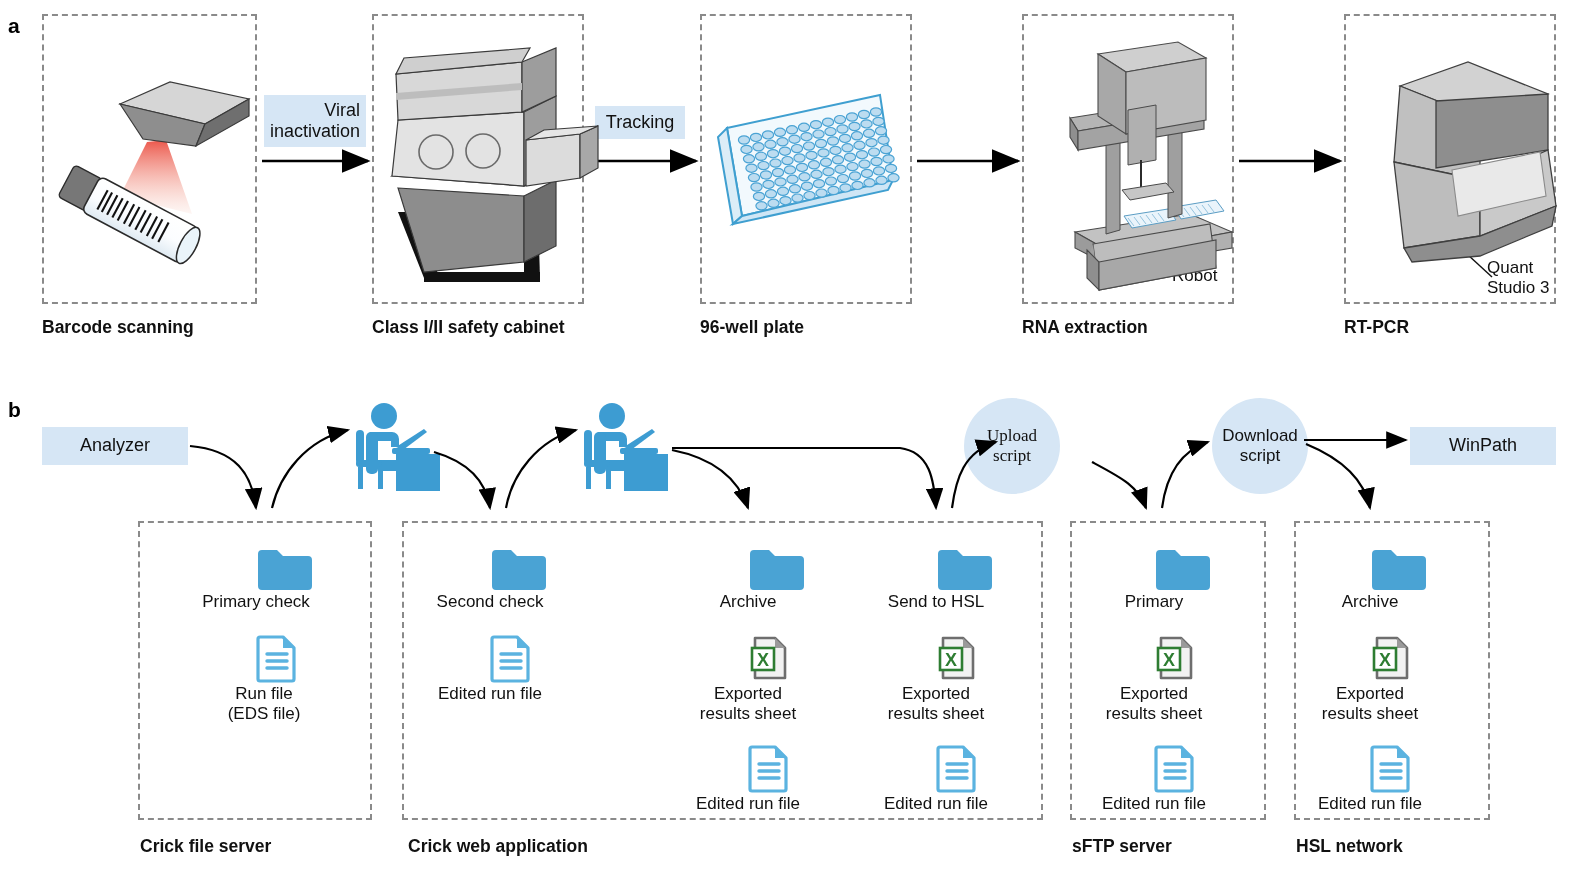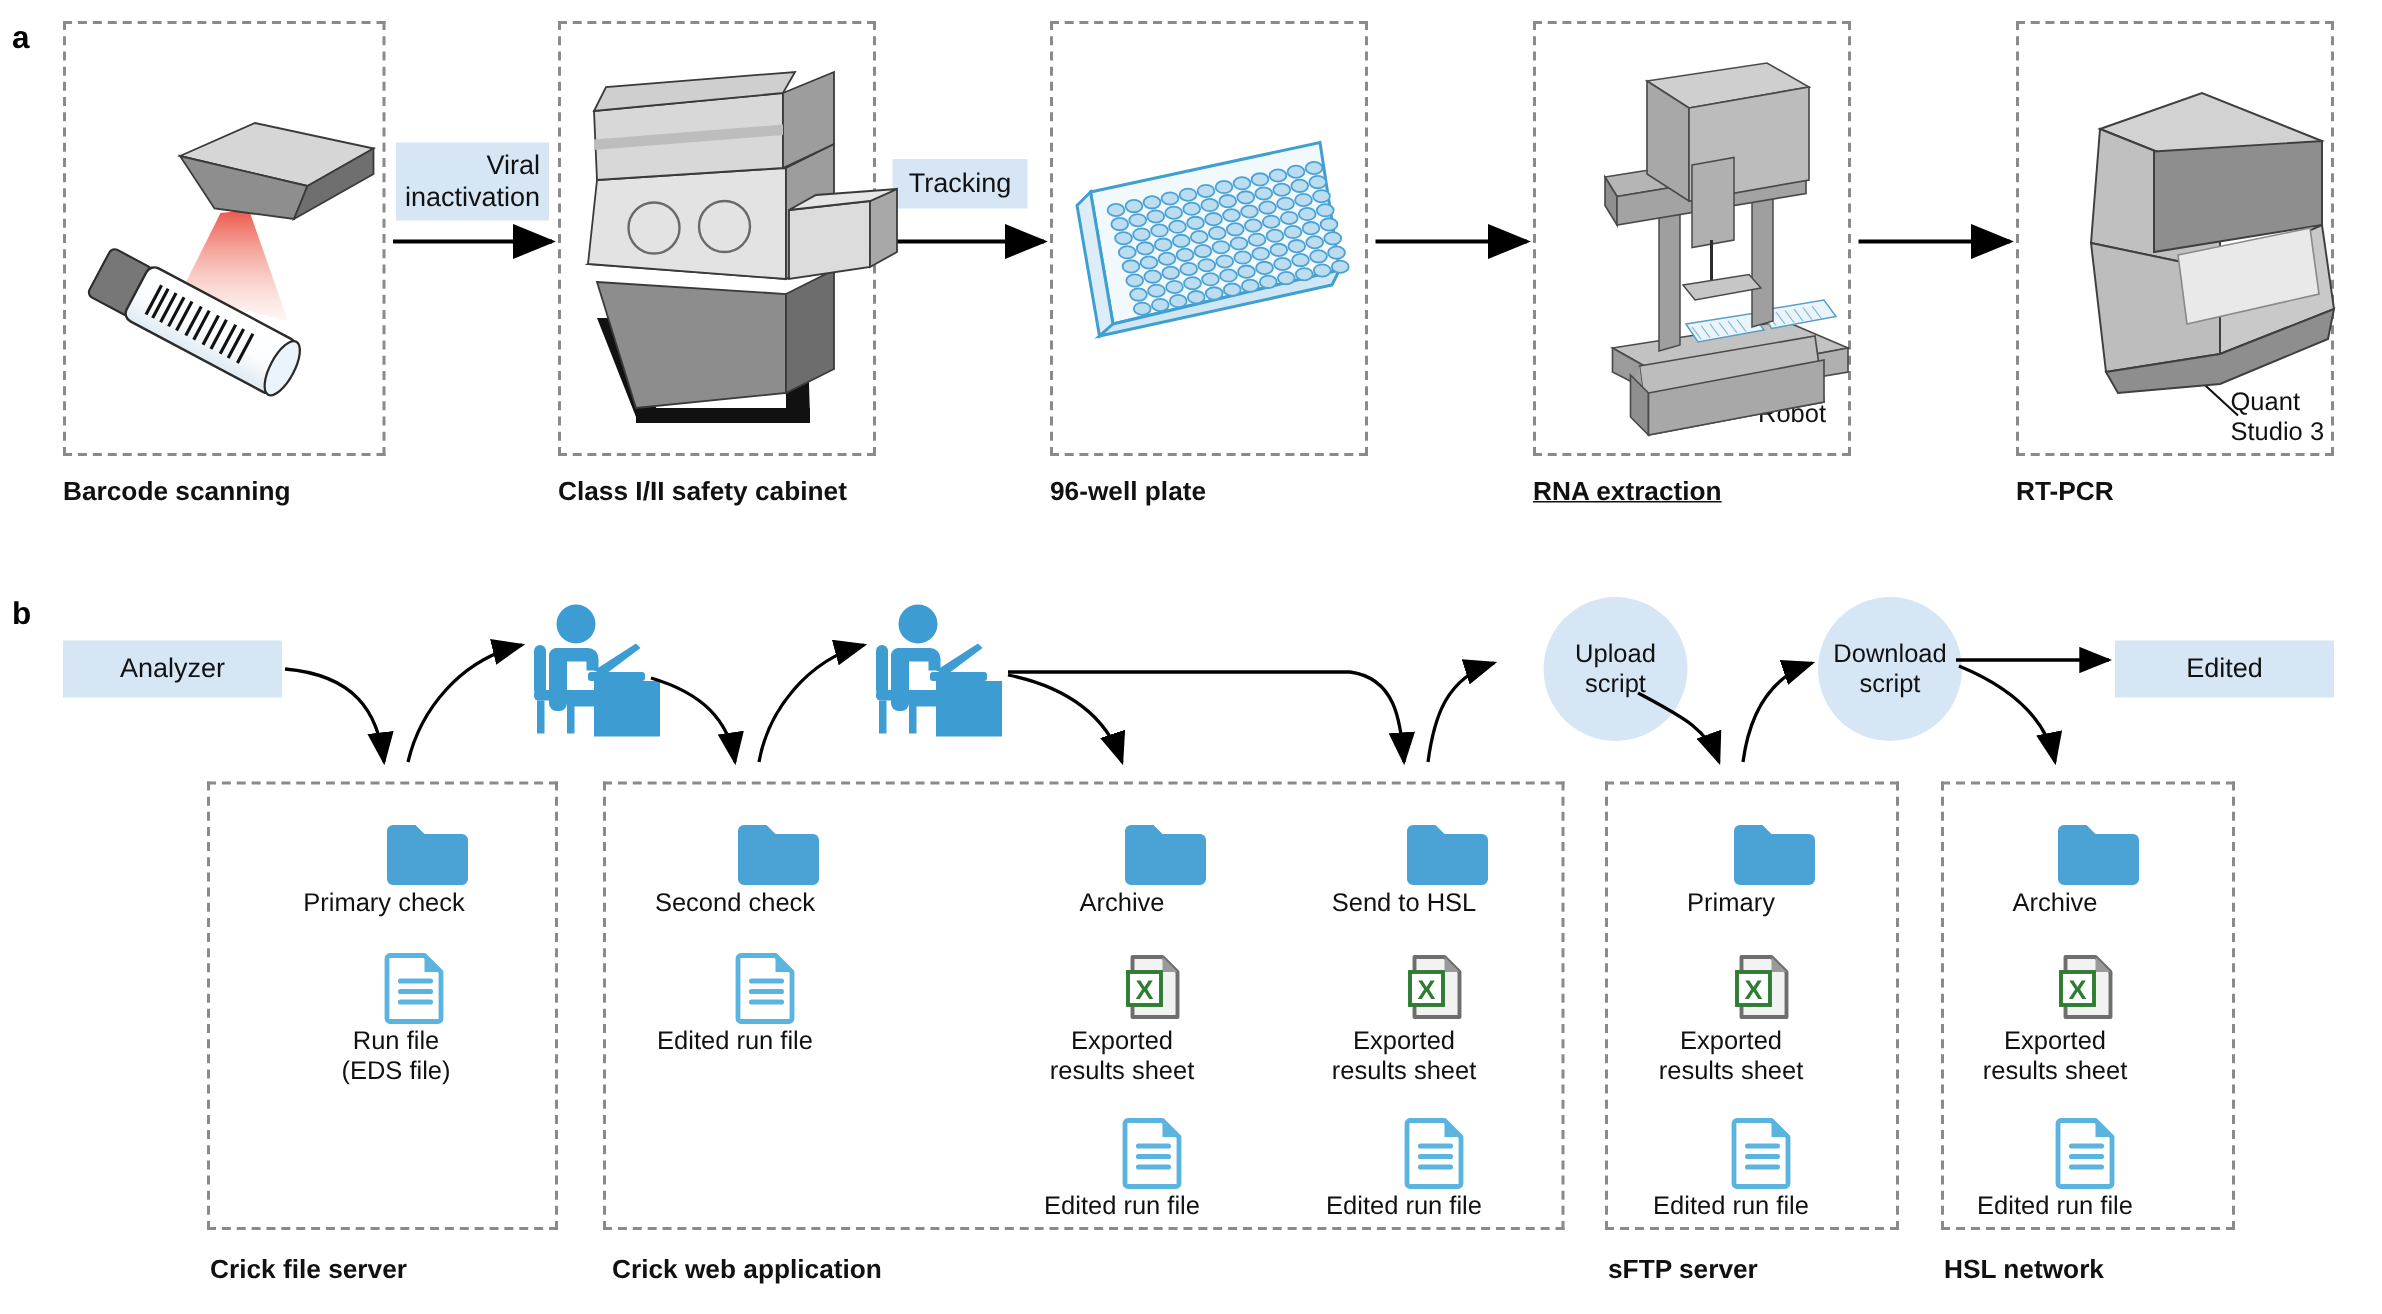--- a/index.html
+++ b/index.html
@@ -81,21 +81,21 @@
 
 <div class="dashbox" style="left:42px; top:14px; width:215px; height:290px;"></div>
 <div class="dashbox" style="left:372px; top:14px; width:212px; height:290px;"></div>
 <div class="dashbox" style="left:700px; top:14px; width:212px; height:290px;"></div>
 <div class="dashbox" style="left:1022px; top:14px; width:212px; height:290px;"></div>
 <div class="dashbox" style="left:1344px; top:14px; width:212px; height:290px;"></div>
 
 <div class="caption" style="left:42px; top:317px;">Barcode scanning</div>
 <div class="caption" style="left:372px; top:317px;">Class I/II safety cabinet</div>
 <div class="caption" style="left:700px; top:317px;">96-well plate</div>
-<div class="caption" style="left:1022px; top:317px;text-decoration:underline;">RNA extraction</div>
+<div class="caption" style="left:1022px; top:317px;">RNA extraction</div>
 <div class="caption" style="left:1344px; top:317px;">RT-PCR</div>
 
 <div class="bluebox" style="left:264px; top:95px; width:102px; height:52px;text-align:right;">
   <span style="white-space:pre-line;">Viral
 inactivation</span>
 </div>
 <div class="bluebox" style="left:595px; top:106px; width:90px; height:33px;justify-content:center;">
   <span style="white-space:pre-line;">Tracking</span>
 </div>
 
@@ -362,24 +362,24 @@
 
 <div class="caption" style="left:140px; top:836px;">Crick file server</div>
 <div class="caption" style="left:408px; top:836px;">Crick web application</div>
 <div class="caption" style="left:1072px; top:836px;">sFTP server</div>
 <div class="caption" style="left:1296px; top:836px;">HSL network</div>
 
 <div class="bluebox" style="left:42px; top:427px; width:146px; height:38px;">
   <span>Analyzer</span>
 </div>
 <div class="bluebox" style="left:1410px; top:427px; width:146px; height:38px;">
-  <span>Edited</span>
-</div>
-
-<div class="circle" style="left:1029px; top:398px; width:96px; height:96px;">
+  <span>WinPath</span>
+</div>
+
+<div class="circle" style="left:964px; top:398px; width:96px; height:96px;font-family:Liberation Serif, serif;">
   <span style="white-space:pre-line;">Upload
 script</span>
 </div>
 <div class="circle" style="left:1212px; top:398px; width:96px; height:96px;">
   <span style="white-space:pre-line;">Download
 script</span>
 </div>
 
 <svg width="1588" height="876">
   <g fill="#3d9cd2">

